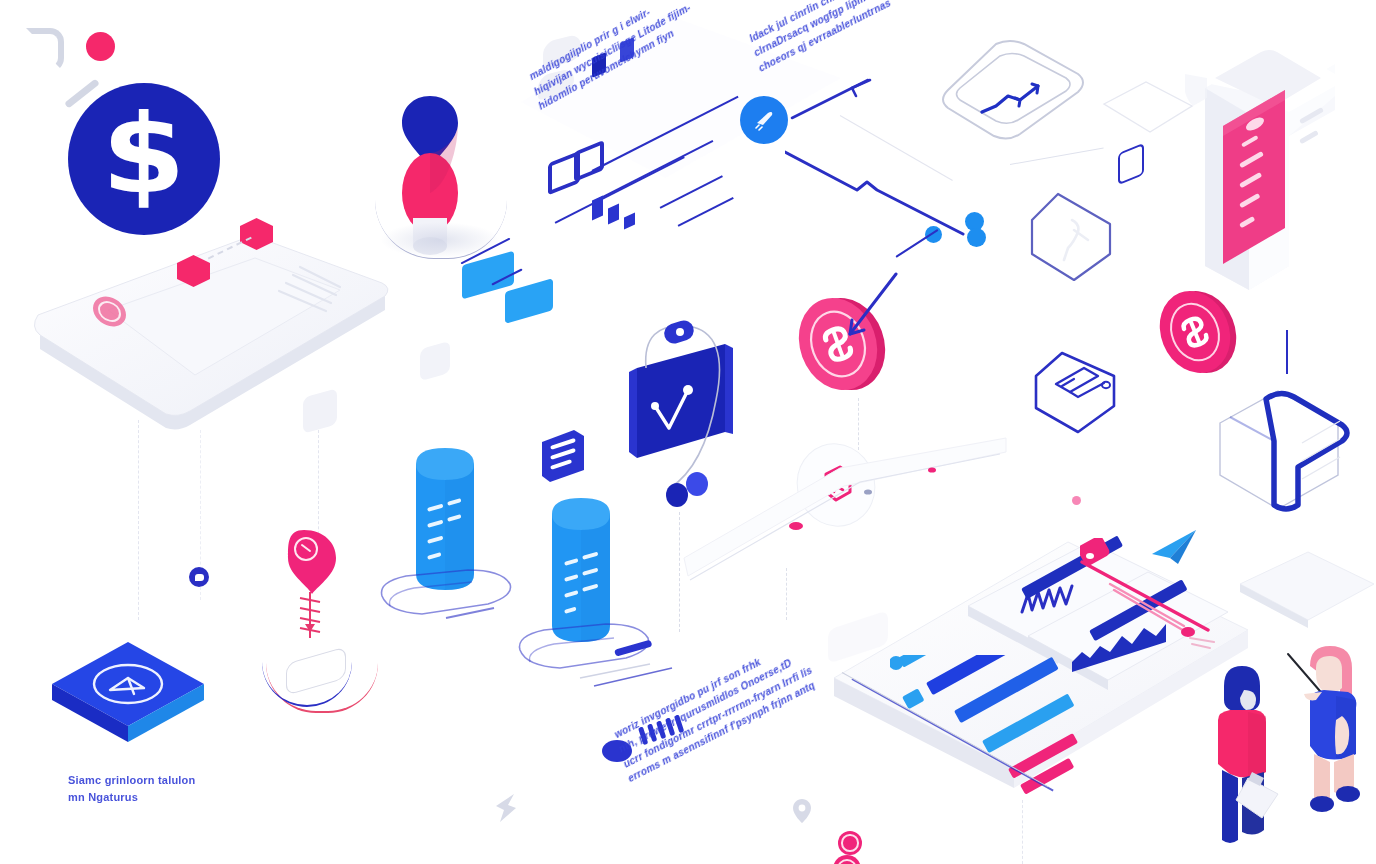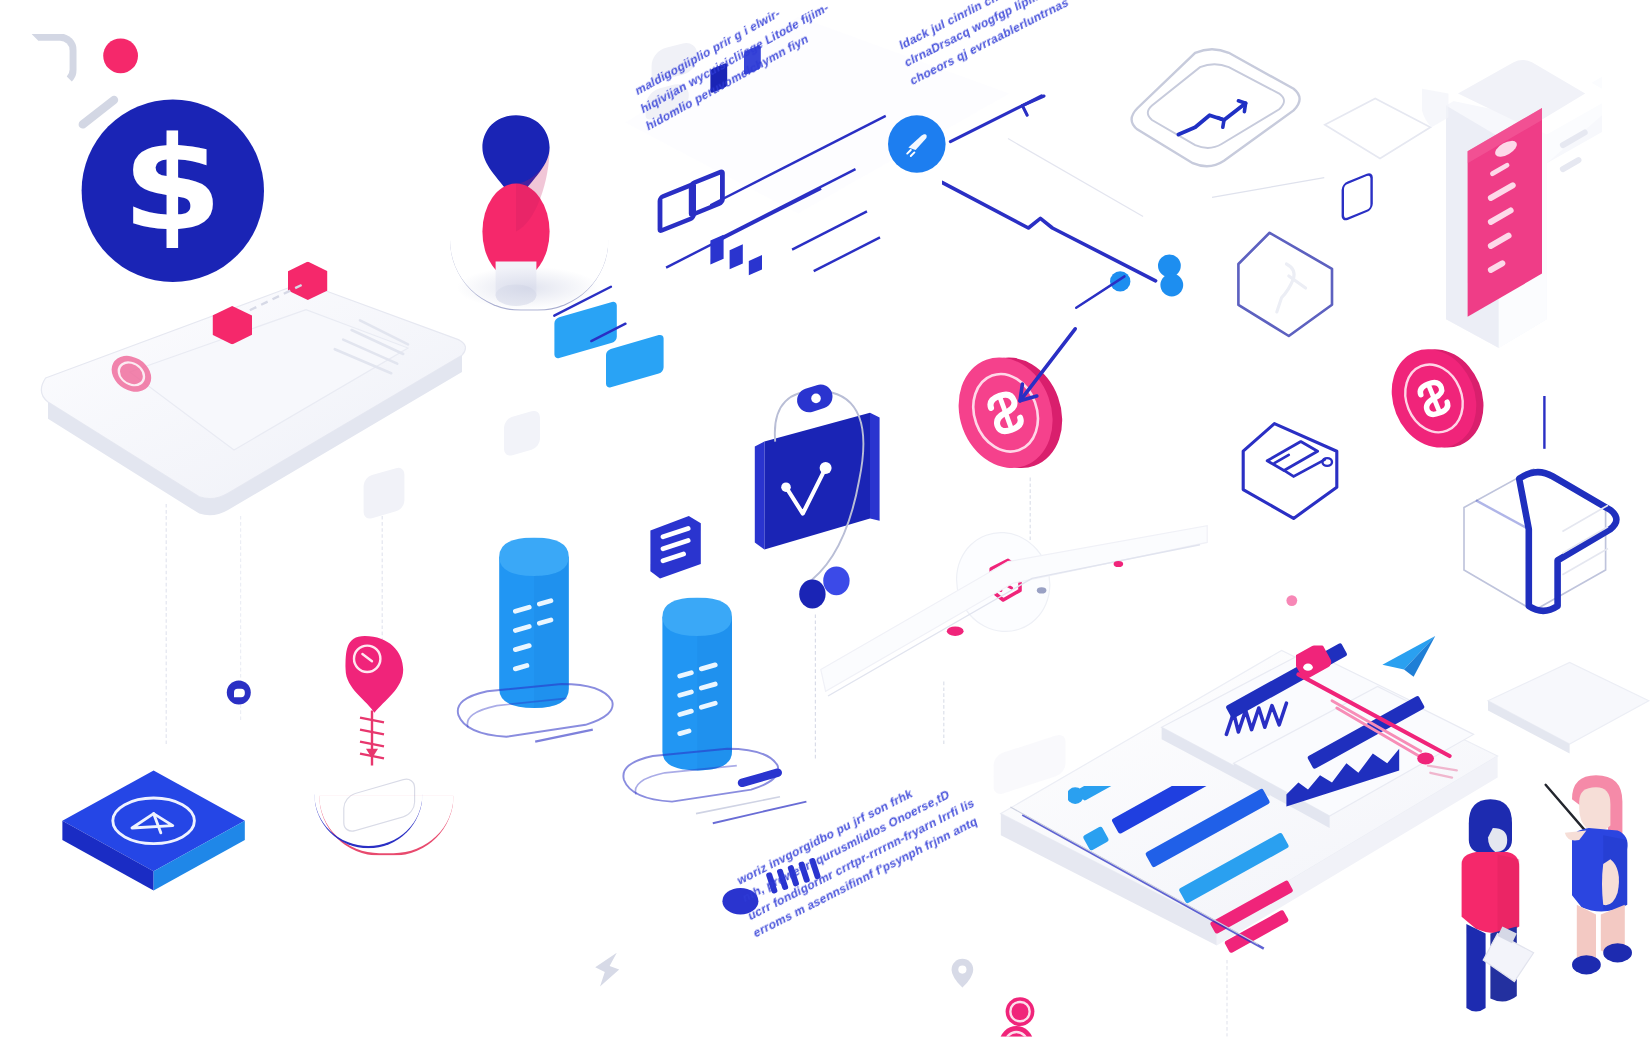--- a/index.html
+++ b/index.html
@@ -125,20 +125,22 @@
           <path d="M28 90 L48 94"></path>
           <path d="M28 100 L48 104"></path>
       </g>
       <path d="M38 104 L33 96 L43 96 Z" fill="#e8376e"></path>
     </svg>
   </div>
   <div class="abs" style="left:286px;top:655px;width:58px;height:30px;border:1.5px solid #d9dbe7;border-radius:10px;transform:skewY(-16deg);"></div>
   <div class="abs" style="left:266px;top:663px;width:112px;height:48px;border-bottom:2px solid #e84a6e;border-radius:0 0 60px 60px;"></div>
   <div class="abs" style="left:262px;top:659px;width:90px;height:46px;border-bottom:2px solid #2a2fc4;border-radius:0 0 50px 50px;"></div>
 
+  <div class="abs cap blur" style="left:68px;top:772px;width:200px;">Siamc grinloorn talulon
+mn Ngaturus</div>
 
   <div class="abs" style="left:385px;top:90px;width:110px;height:170px;">
     <svg width="110" height="170" viewBox="0 0 110 170">
       <path d="M45 6 C62 6 73 18 73 33 C73 50 55 62 45 80 C35 62 17 50 17 33 C17 18 28 6 45 6 Z" fill="#1a24b5"></path>
       <ellipse cx="45" cy="103" rx="28" ry="40" fill="#f5286b"></ellipse>
       <path d="M45 63 C55 63 73 50 73 33 C73 60 62 95 45 103 Z" fill="#c91d5e" opacity=".25"></path>
       <path d="M28 128 L62 128 L62 156 Q45 166 28 156 Z" fill="#f2f3f9"></path>
       <ellipse cx="45" cy="156" rx="17" ry="9" fill="#e8eaf3"></ellipse>
     </svg>
   </div>

